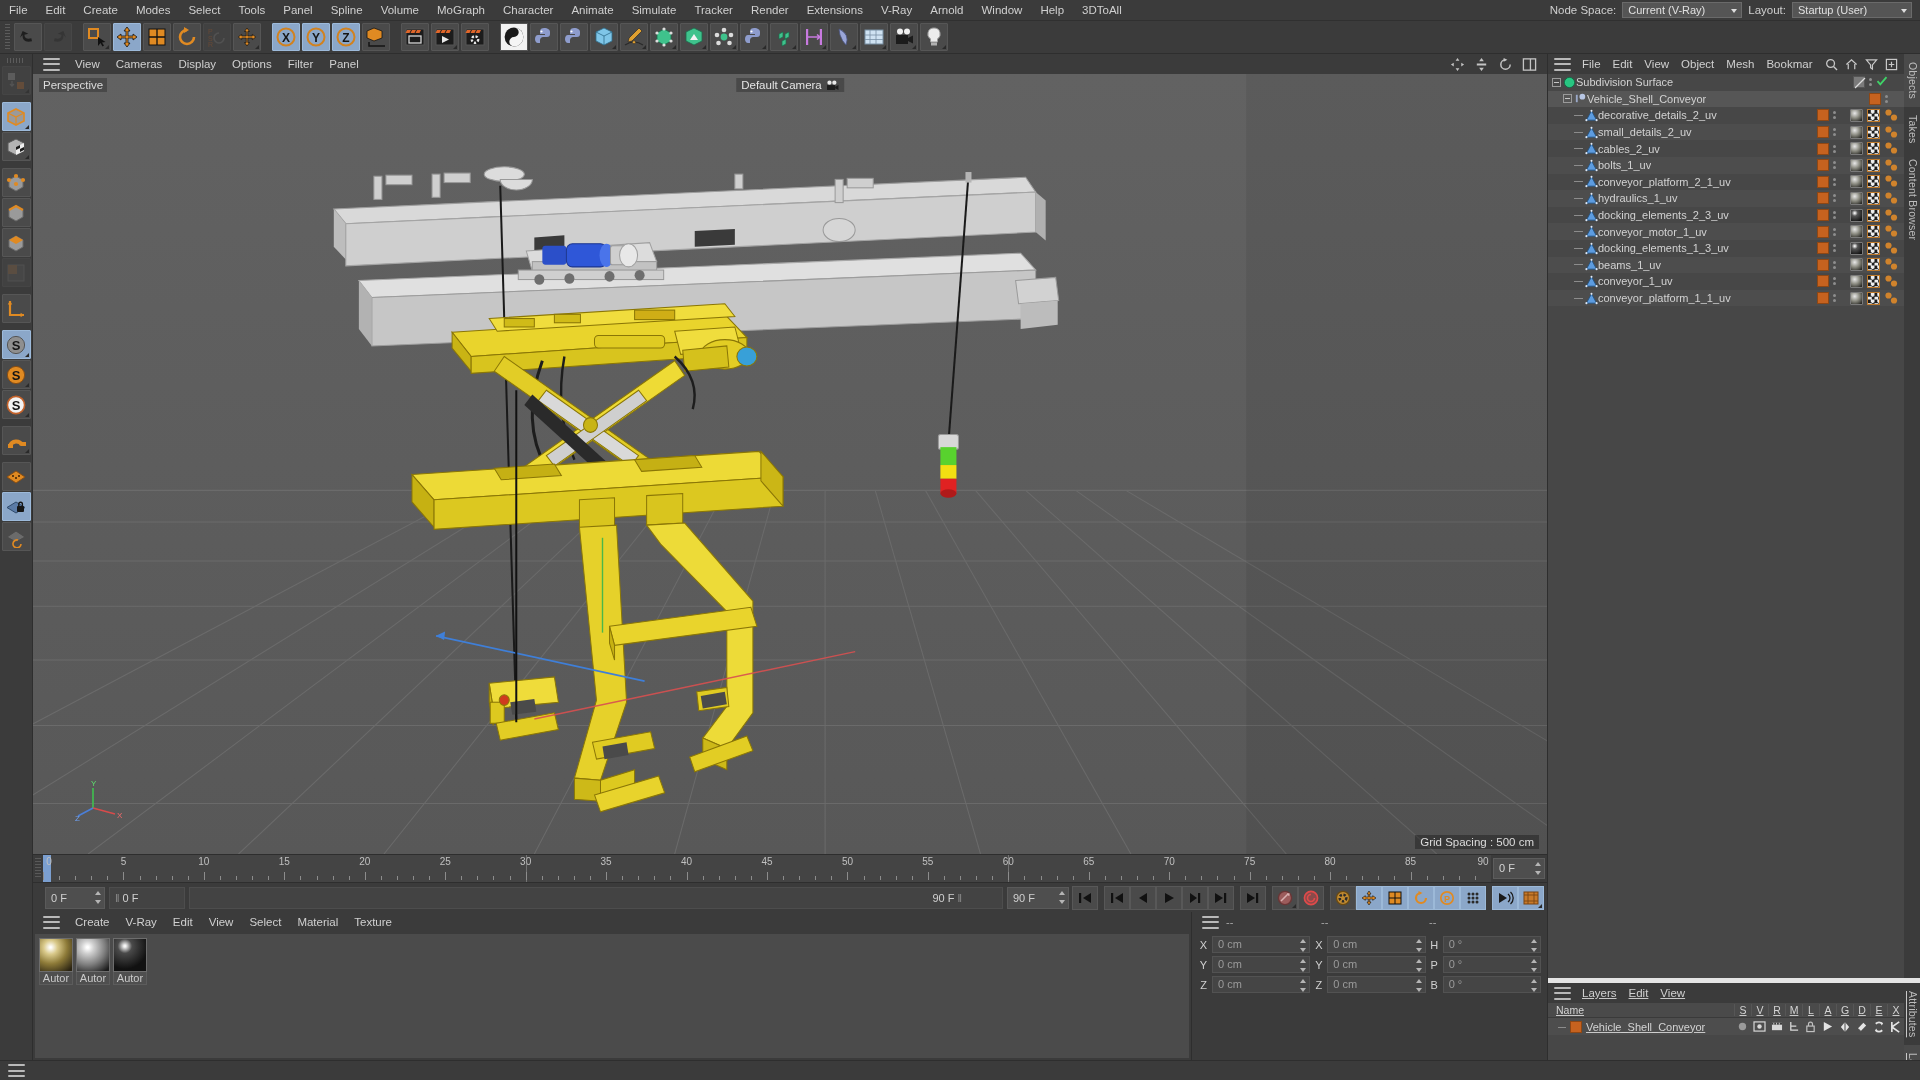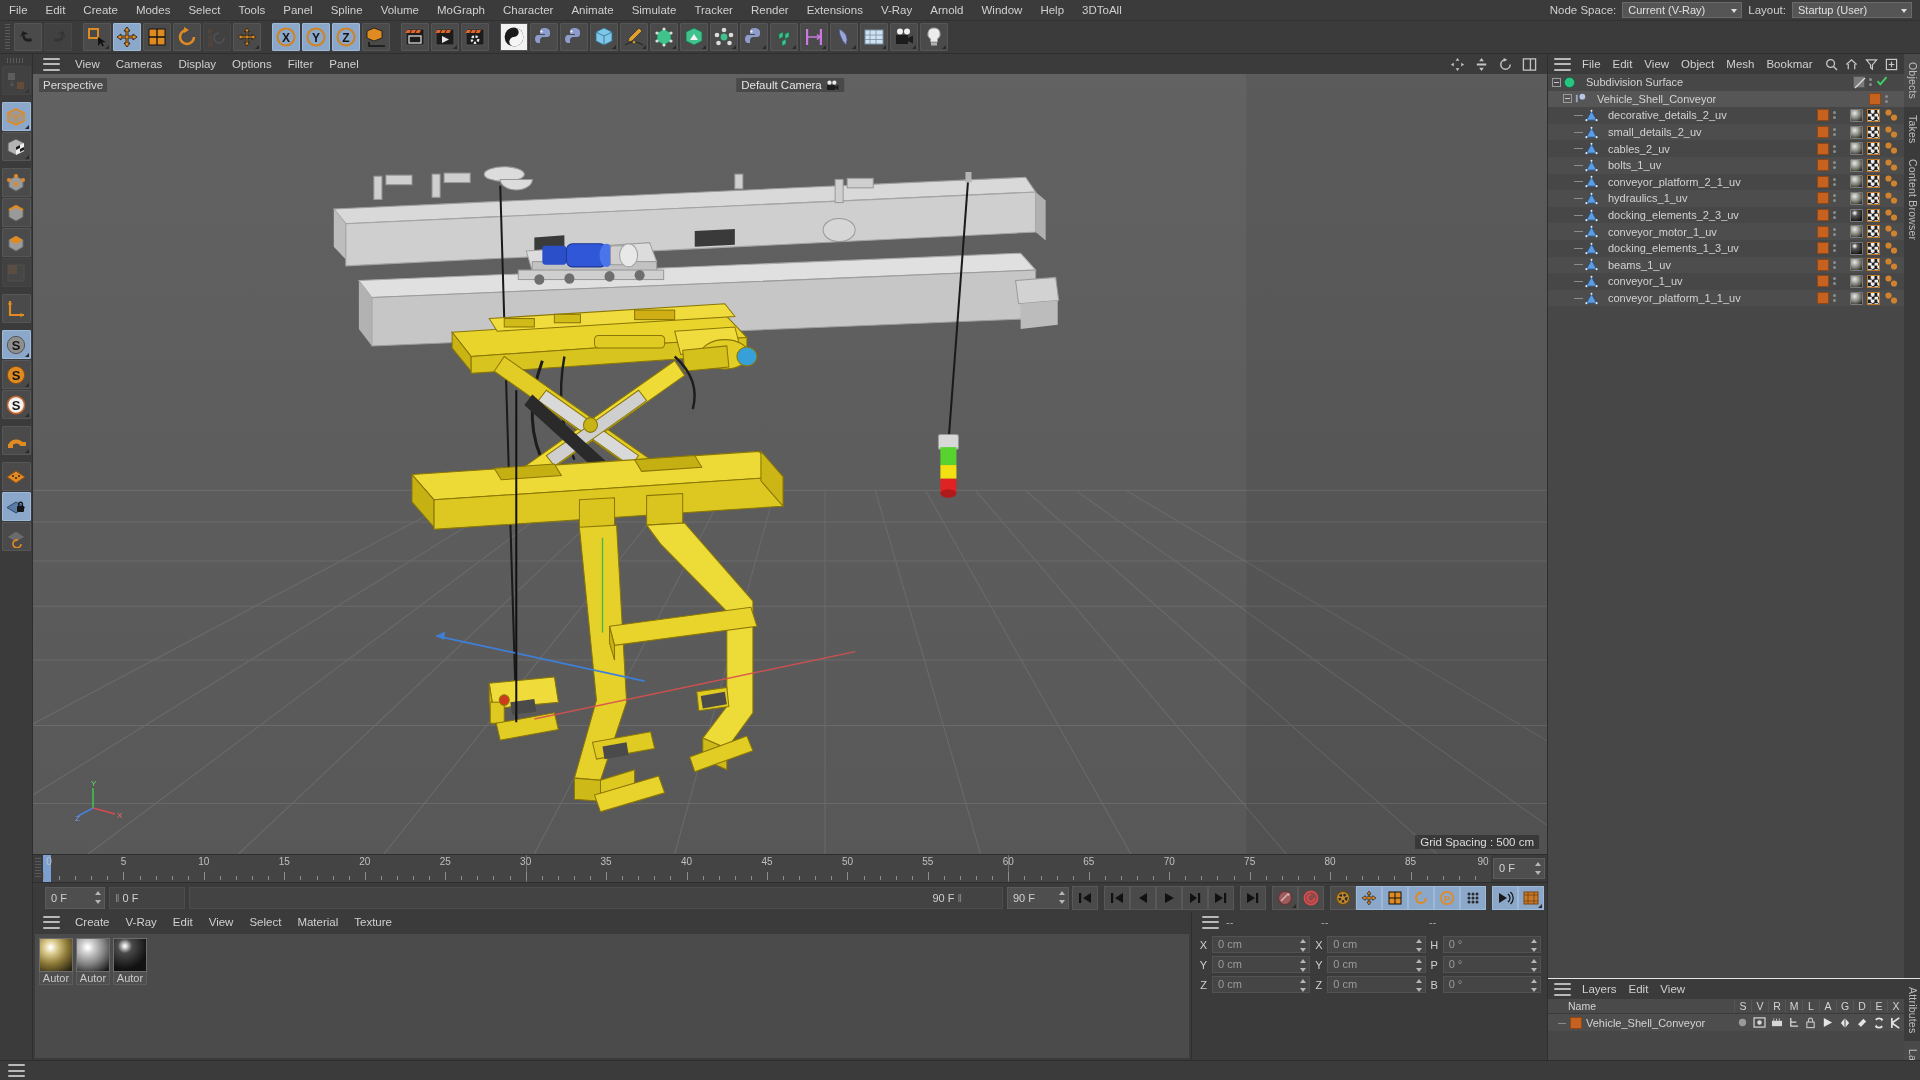--- a/index.html
+++ b/index.html
@@ -147,37 +147,37 @@
   .om-body { flex:1; background:#474747; overflow:hidden; position:relative; }
   .om-row { height:16.6px; display:flex; align-items:center; position:relative; font-size:11px;
             color:#d2d2d2; }
   .om-row.alt { background:#4d4d4d; }
   .om-row.hl { background:#565656; }
   .om-tree { display:flex; align-items:center; min-width:0; flex:1; }
   .om-indent { flex:0 0 auto; height:16px; position:relative; }
   .om-plus { width:9px; height:9px; border:1px solid #9a9a9a; position:relative; flex:0 0 9px;
              margin-right:2px; }
   .om-plus::before{ content:""; position:absolute; left:1px; right:1px; top:3px; height:1px; background:#c6c6c6;}
-  .om-name { white-space:nowrap; overflow:hidden; text-overflow:ellipsis; margin-left:10px; }
+  .om-name { white-space:nowrap; overflow:hidden; text-overflow:ellipsis; margin-left:0; }
   .om-cols { display:flex; align-items:center; gap:4px; padding-right:6px; }
   .om-dot2 { width:3px; display:flex; flex-direction:column; gap:2px; }
   .om-dot2 i { width:3px; height:3px; background:#8d8d8d; border-radius:50%; display:block; }
   .tagbox { width:12px; height:12px; background:#c6621f; border:1px solid #8e4714; }
   .tag-mat { width:13px; height:13px; border:1px solid #7a7a7a; border-radius:1px; overflow:hidden;
              background:radial-gradient(circle at 34% 30%, #e8e8e8, #8c8c82 45%, #2a2a26 90%); }
   .tag-mat.dark { background:radial-gradient(circle at 34% 28%, #f2f2f2 4%, #555 28%, #121212 85%); }
   .tag-uv { width:13px; height:13px; border:1px solid #c07a2a; background:
             repeating-conic-gradient(#efefef 0 25%, #1c1c1c 0 50%) 0 0/6.5px 6.5px; }
   .tag-phong { width:14px; height:13px; position:relative; }
 
-  .layers { height:82px; flex:0 0 82px; display:flex; flex-direction:column; border-top:1px solid #e5e5e5; }
+  .layers { height:82px; flex:0 0 82px; display:flex; flex-direction:column; border-top:5px solid #e5e5e5;text-decoration:underline; }
   .ly-bar { height:20px; display:flex; align-items:center; flex:0 0 20px; }
   .ly-head { height:15px; background:#4a4a4a; display:flex; align-items:center; font-size:10.5px;
              color:#d4d4d4; border-bottom:1px solid #3a3a3a; }
-  .ly-head .nm { flex:1; padding-left:20px; }
+  .ly-head .nm { flex:1; padding-left:8px; }
   .ly-col { width:17px; text-align:center; border-left:1px solid #565656; flex:0 0 17px; }
   .ly-body { flex:1; background:#474747; }
   .ly-row { height:17px; display:flex; align-items:center; background:#4d4d4d; font-size:11px; color:#d3d3d3;}
   .ly-row .nm { flex:1; display:flex; align-items:center; gap:4px; padding-left:10px; }
   .ly-ico { width:17px; flex:0 0 17px; display:flex; align-items:center; justify-content:center; }
 
   .vtab { writing-mode:vertical-rl; font-size:10.5px; color:#bdbdbd; padding:8px 1px; letter-spacing:.2px;
           text-align:center; background:#3b3b3b; }
   .vtab.active { background:#4a4a4a; }
 

